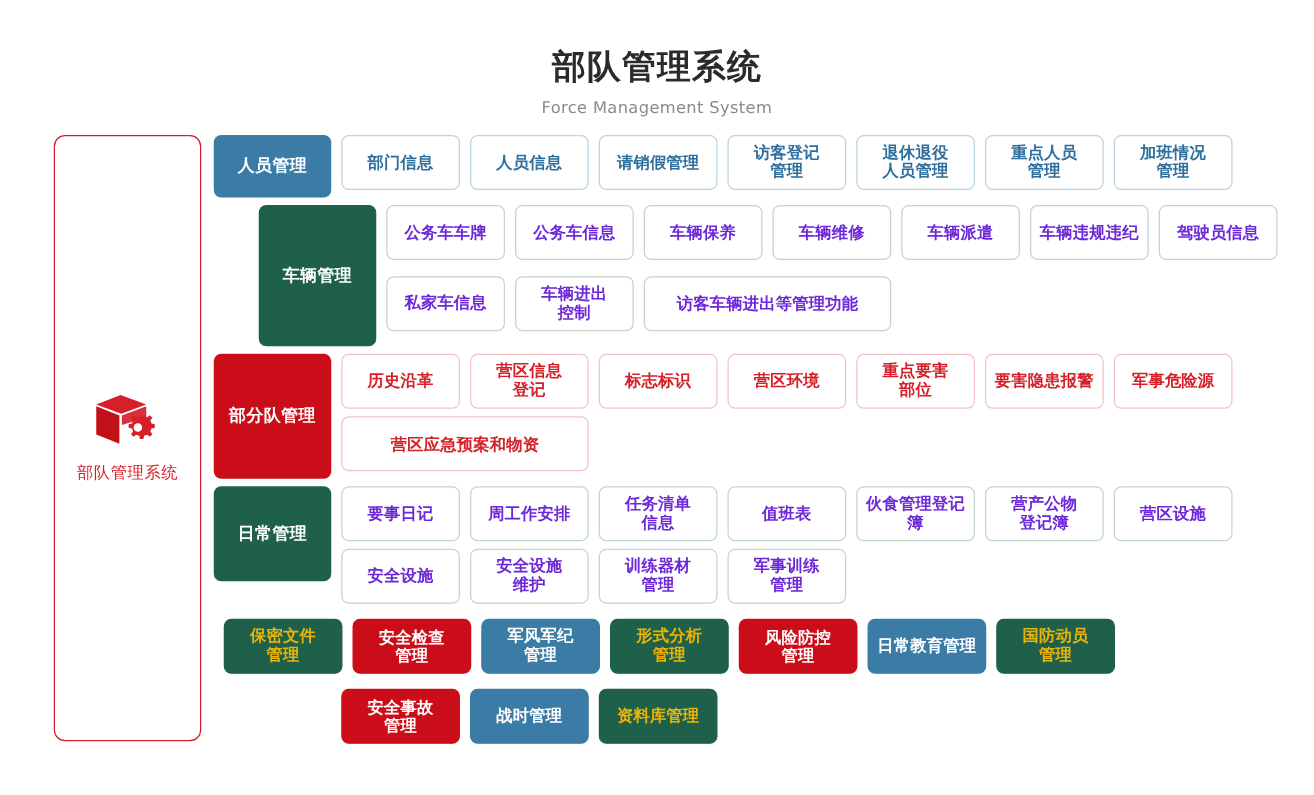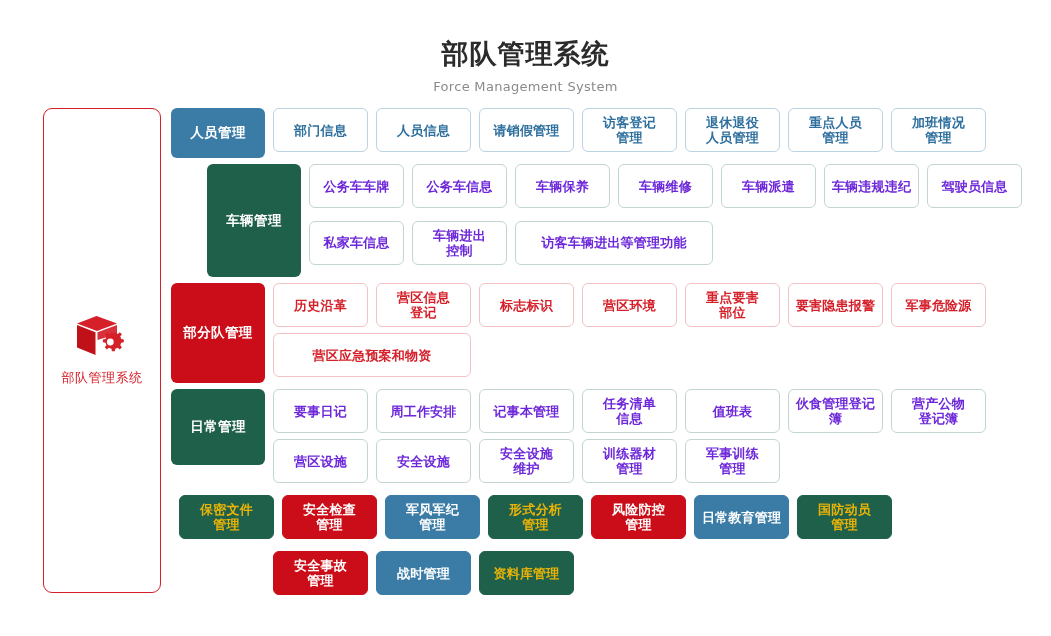--- a/index.html
+++ b/index.html
@@ -207,21 +207,20 @@
             <div class="tile o-red">要害隐患报警</div>
             <div class="tile o-red">军事危险源</div>
             <div class="tile o-red wide">营区应急预案和物资</div>
           </div>
         </div>
         <div class="group">
           <div class="group-label lbl-green" style="height: 76px;">日常管理</div>
           <div class="group-items">
             <div class="tile o-green">要事日记</div>
             <div class="tile o-green">周工作安排</div>
-            <div class="tile o-green">记事本管理</div>
             <div class="tile o-green">任务清单<br>信息</div>
             <div class="tile o-green">值班表</div>
             <div class="tile o-green">伙食管理登记簿</div>
             <div class="tile o-green">营产公物<br>登记簿</div>
             <div class="tile o-green">营区设施</div>
             <div class="tile o-green">安全设施</div>
             <div class="tile o-green">安全设施<br>维护</div>
             <div class="tile o-green">训练器材<br>管理</div>
             <div class="tile o-green">军事训练<br>管理</div>
           </div>

